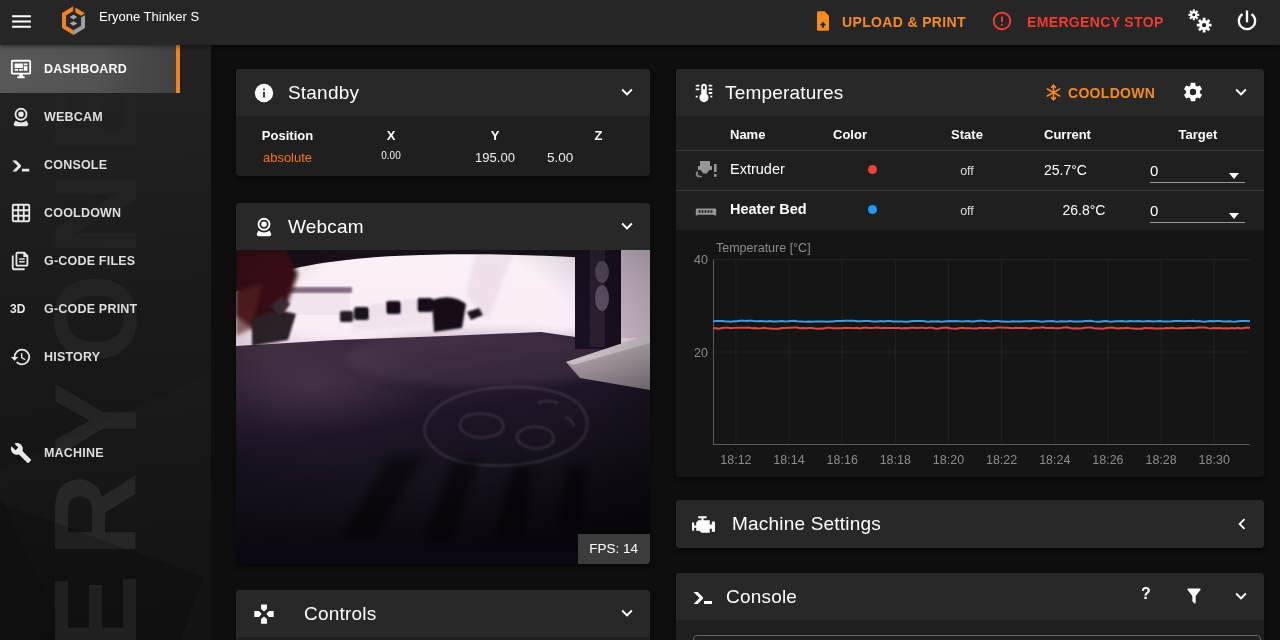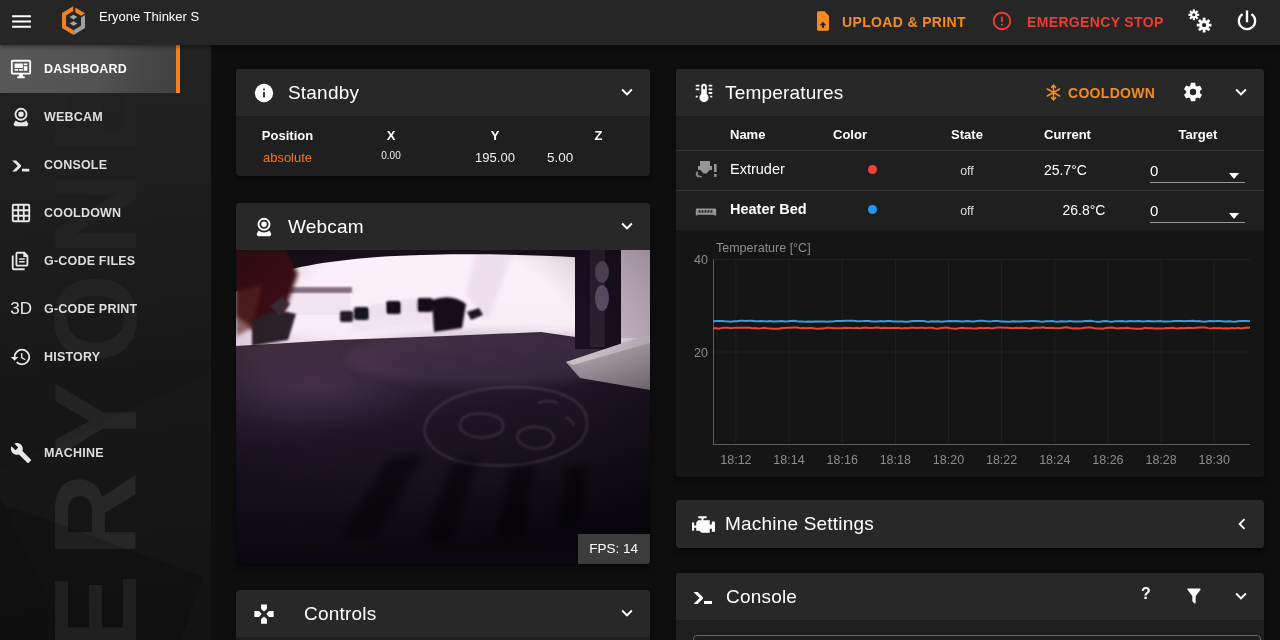--- a/index.html
+++ b/index.html
@@ -2,21 +2,21 @@
 <html><head><meta charset="utf-8"><style>
 *{margin:0;padding:0;box-sizing:border-box}
 html,body{width:1280px;height:640px;overflow:hidden;background:#0e0e0e;font-family:"Liberation Sans",sans-serif;}
 .abs{position:absolute}
 #appbar{position:absolute;left:0;top:0;width:1280px;height:45px;background:#262626;box-shadow:0 2px 4px rgba(0,0,0,.4);z-index:30}
 #sidebar{position:absolute;left:0;top:45px;width:211px;height:595px;background:linear-gradient(173deg,#222222 0%,#1a1a1a 40%,#141414 75%,#111 100%);overflow:hidden;z-index:20}
 .facet{position:absolute;background:rgba(255,255,255,0.018)}
 #wm{position:absolute;left:29px;top:607px;transform:rotate(-90deg);transform-origin:0 0;font-size:116px;font-weight:bold;letter-spacing:18px;color:#252525;white-space:nowrap}
 .sitem{position:absolute;left:0;width:180px;height:48px;display:flex;align-items:center}
 .sitem svg,.sitem .i3d{margin-left:10px;width:22px;flex:none}
-.i3d{color:#e8e8e8;font-weight:normal;font-size:17px;text-align:right}
+.i3d{color:#e8e8e8;font-weight:bold;font-size:12px;text-align:left}
 .slabel{margin-left:12px;color:#dedede;font-size:12.5px;font-weight:bold;letter-spacing:0.2px}
 .sitem.active{background:linear-gradient(100deg,#585858 0%,#535353 55%,#474747 80%,#414141 100%);border-right:4px solid #f08221}
 .sitem.active .slabel{color:#fff}
 .panel{position:absolute;background:#1f1f1f;border-radius:4px;box-shadow:0 3px 5px rgba(0,0,0,.5);overflow:hidden}
 .phead{position:absolute;left:0;top:0;width:100%;height:47px;background:#282828;display:flex;align-items:center}
 .ptitle{color:#fff;font-size:19px;letter-spacing:0.2px}
 .chev{position:absolute;top:12px}
 .thead{color:#fff;font-size:13px;font-weight:bold}
 </style></head><body>
 
@@ -352,21 +352,21 @@
       <polyline points="37.0,91.41 40.0,90.98 43.0,90.96 46.0,90.91 49.0,91.29 52.0,91.44 55.0,91.68 58.0,91.16 61.0,91.17 64.0,90.86 67.0,90.85 70.0,91.08 73.0,90.81 76.0,90.81 79.0,91.18 82.0,91.27 85.0,91.06 88.0,91.25 91.0,91.52 94.0,91.02 97.0,91.40 100.0,91.51 103.0,91.28 106.0,91.01 109.0,91.52 112.0,91.28 115.0,90.96 118.0,90.81 121.0,91.33 124.0,91.40 127.0,91.60 130.0,91.63 133.0,91.49 136.0,91.78 139.0,91.44 142.0,91.41 145.0,91.62 148.0,91.55 151.0,91.72 154.0,91.57 157.0,91.60 160.0,91.09 163.0,90.98 166.0,90.97 169.0,90.80 172.0,90.84 175.0,90.75 178.0,90.85 181.0,91.18 184.0,91.13 187.0,91.11 190.0,90.97 193.0,90.95 196.0,91.47 199.0,91.51 202.0,91.49 205.0,91.13 208.0,91.40 211.0,91.08 214.0,91.09 217.0,91.59 220.0,91.56 223.0,91.47 226.0,91.53 229.0,91.69 232.0,91.72 235.0,91.29 238.0,90.92 241.0,90.96 244.0,90.95 247.0,90.89 250.0,91.45 253.0,91.68 256.0,91.34 259.0,91.44 262.0,91.29 265.0,91.63 268.0,91.43 271.0,91.18 274.0,91.04 277.0,91.22 280.0,91.07 283.0,91.25 286.0,91.59 289.0,91.37 292.0,91.11 295.0,91.60 298.0,91.46 301.0,91.05 304.0,90.81 307.0,90.74 310.0,91.12 313.0,91.45 316.0,91.31 319.0,90.96 322.0,91.03 325.0,91.56 328.0,91.46 331.0,91.75 334.0,91.82 337.0,91.17 340.0,91.41 343.0,91.50 346.0,91.43 349.0,91.18 352.0,91.35 355.0,91.02 358.0,91.11 361.0,91.17 364.0,91.60 367.0,91.75 370.0,91.34 373.0,91.32 376.0,91.05 379.0,91.51 382.0,91.70 385.0,91.34 388.0,91.43 391.0,91.45 394.0,91.10 397.0,91.41 400.0,91.39 403.0,91.57 406.0,91.46 409.0,90.98 412.0,91.00 415.0,90.77 418.0,91.38 421.0,91.64 424.0,91.74 427.0,91.36 430.0,90.98 433.0,91.44 436.0,91.73 439.0,91.18 442.0,91.23 445.0,90.92 448.0,91.32 451.0,91.52 454.0,91.11 457.0,91.19 460.0,91.28 463.0,91.10 466.0,91.50 469.0,91.34 472.0,91.09 475.0,91.23 478.0,91.45 481.0,91.13 484.0,91.07 487.0,91.58 490.0,91.56 493.0,91.38 496.0,91.35 499.0,91.02 502.0,90.94 505.0,90.99 508.0,91.22 511.0,91.04 514.0,90.95 517.0,90.78 520.0,91.15 523.0,91.01 526.0,91.48 529.0,91.68 532.0,91.14 535.0,91.01 538.0,91.29 541.0,91.07 544.0,90.89 547.0,91.44 550.0,91.43 553.0,91.34 556.0,91.55 559.0,91.67 562.0,91.24 565.0,90.95 568.0,91.07 571.0,91.12 574.0,91.19" fill="none" stroke="#3d9be0" stroke-width="2"></polyline>
     </svg>
   </div>
 </div>
 
 <div class="panel" style="left:676px;top:500px;width:588px;height:48px">
   <div class="phead" style="height:48px">
     <svg style="margin-left:15px" width="25" height="25" viewBox="0 0 24 24">
         <path fill="#fff" d="M7,4V6H10V8H7L5,10V13H3V10H1V18H3V15H5V18H8L10,20H18V16H20V19H23V9H20V12H18V8H12V6H15V4H7Z"></path>
       </svg>
-    <span class="ptitle" style="margin-left:9px">Machine Settings</span>
+    <span class="ptitle" style="margin-left:16px">Machine Settings</span>
     <svg class="chev" style="right:11px;top:13px" width="22" height="22" viewBox="0 0 24 24">
         <path fill="#fff" d="M15.41,16.58L10.83,12L15.41,7.41L14,6L8,12L14,18L15.41,16.58Z"></path>
       </svg>
   </div>
 </div>
 
 <div class="panel" style="left:676px;top:573px;width:588px;height:67px;border-radius:4px 4px 0 0">
   <div class="phead">
     <svg style="margin-left:15px" width="24" height="24" viewBox="0 0 24 24">
         <path fill="#fff" d="M13,19V16H21V19H13M8.5,13L2.47,7.03H6.71L11.67,11.95C12.25,12.54 12.25,13.5 11.67,14.08L6.74,19H2.5L8.5,13Z"></path>

